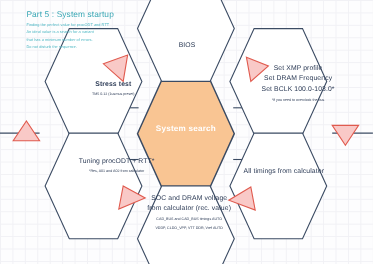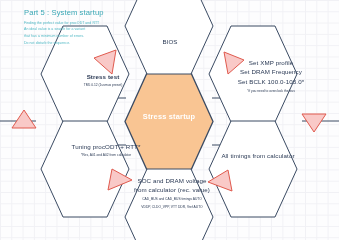--- a/index.html
+++ b/index.html
@@ -175,21 +175,21 @@
   </svg>
 
   <div class="title-block">
     <div class="title-main">Part 5 : System startup</div>
     <div class="title-line">Finding the perfect value for procODT and RTT</div>
     <div class="title-line">An ideal value is a search for a variant</div>
     <div class="title-line">that has a minimum number of errors.</div>
     <div class="title-line">Do not disturb the sequence.</div>
   </div>
 
-  <div class="center-label">Stress startup</div>
+  <div class="center-label">System search</div>
 
   <div class="hex-label bios-label">
     <div class="lbl-main-reg">BIOS</div>
   </div>
 
   <div class="hex-label stress-label">
     <div class="lbl-main">Stress test</div>
     <div class="lbl-sub">TM5 0.12 (1usmus preset)</div>
   </div>
 

